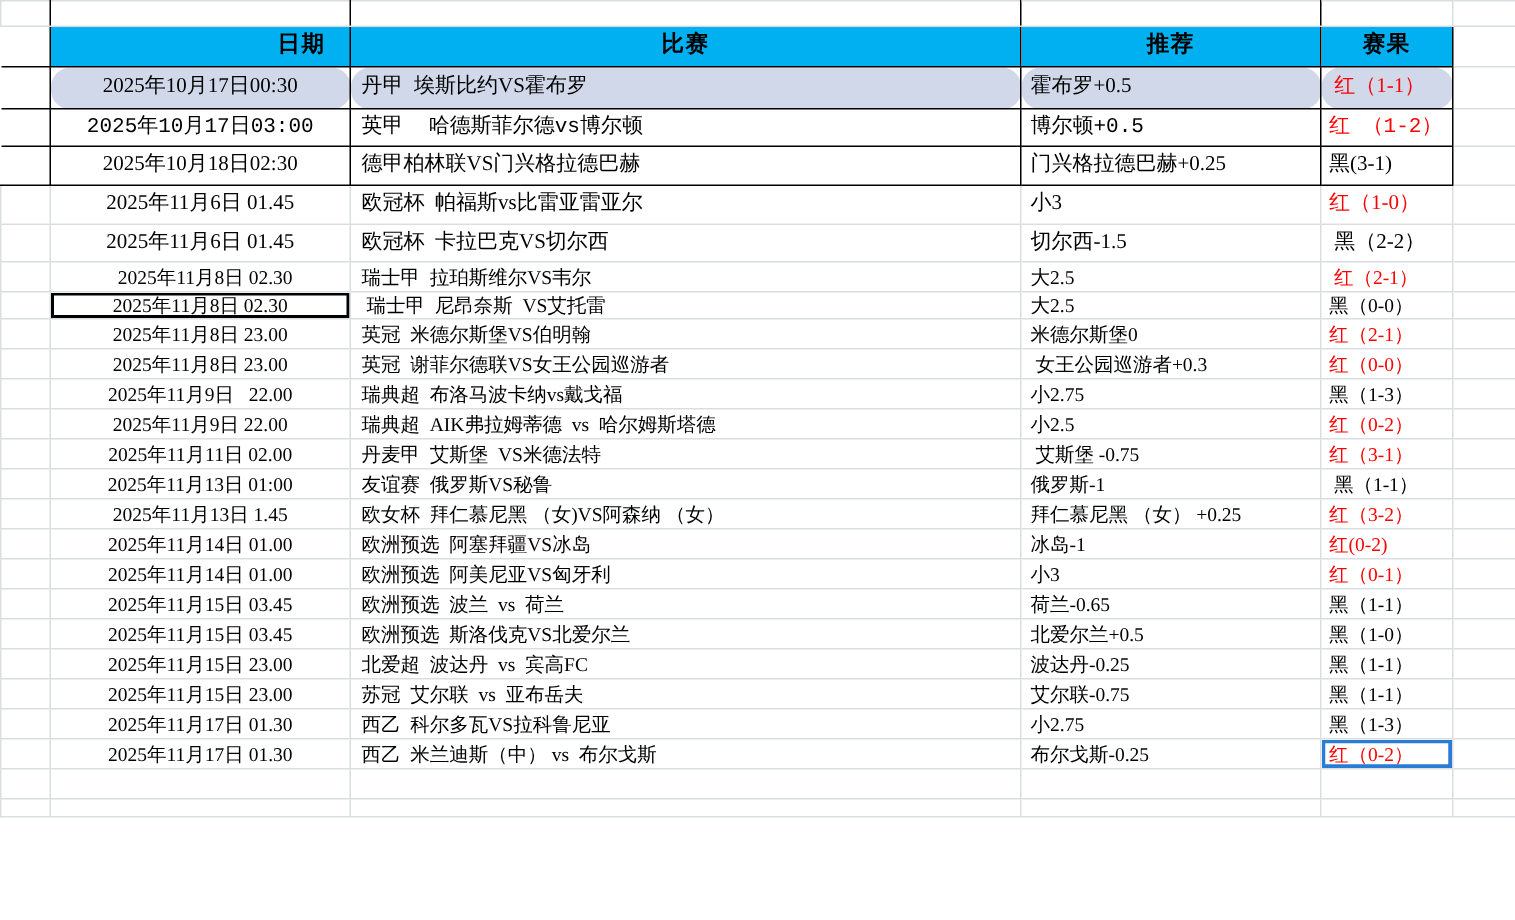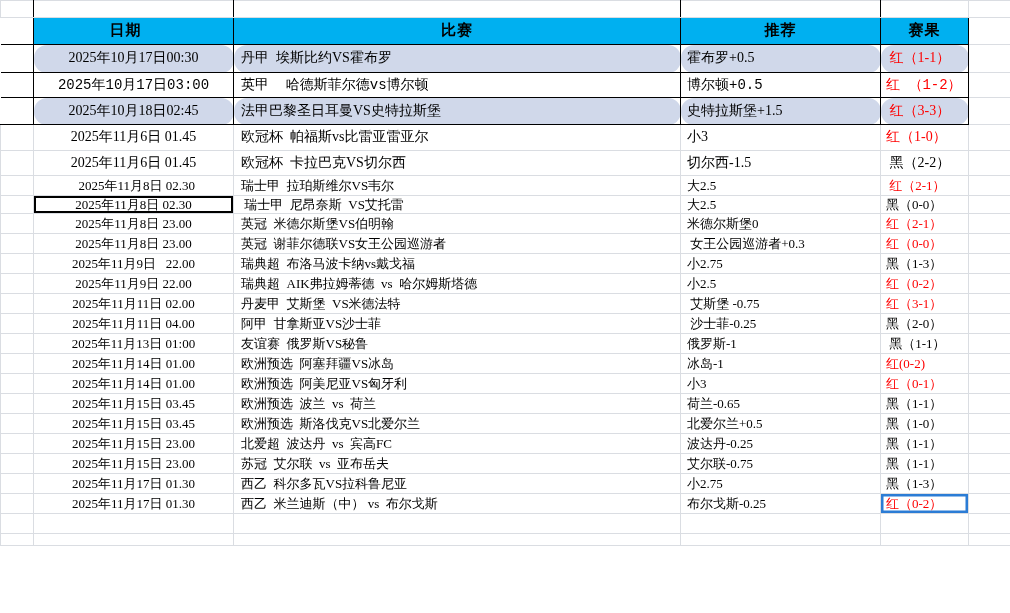--- a/index.html
+++ b/index.html
@@ -10,21 +10,21 @@
   td, th { padding:0; overflow:hidden; white-space:pre; line-height:1.05;
            color:#000; border:1px solid #dadde2; font-weight:normal; }
   
   .bk { border:1.5px solid #000; }
   td.a.bk { border-left:none; }
   
   .vbk { border-left:1.5px solid #000; border-right:1.5px solid #000; }
   .vbl { border-left:1.5px solid #000; }
   .a0  { border-right:1.5px solid #000; }
   
-  th.hd { background:#00b0f0; font-weight:bold; font-size:15px;text-align:center; }
+  th.hd { background:#00b0f0; font-weight:bold; font-size:15px; }
   .hd-date { text-align:right; padding-right:16px; letter-spacing:1px; }
   .hd-c { text-align:center; letter-spacing:1px; }
   
   .date   { text-align:center; }
   .match  { padding-left:7px; }
   .tip    { padding-left:6px; }
   .result { padding-left:5px; }
   .lg { font-size:14px; }
   .sm { font-size:13px; }
   .hl { background:#d0d8ea;border-radius:13px; }
@@ -75,26 +75,26 @@
           <td class=""></td>
         </tr>
         <tr style="height: 25px; font-family: Liberation Mono, monospace;">
           <td class="a bk"></td>
           <td class="date bk lg">2025年10月17日03:00</td>
           <td class="match bk lg">英甲  哈德斯菲尔德vs博尔顿</td>
           <td class="tip bk lg">博尔顿+0.5</td>
           <td class="result bk lg red">红 （1-2）</td>
           <td class=""></td>
         </tr>
-        <tr style="height: 27px;">
+        <tr style="height: 26px;">
           <td class="a bk"></td>
-          <td class="date bk hl lg">2025年10月18日02:45</td>
-          <td class="match bk hl lg">法甲巴黎圣日耳曼VS史特拉斯堡</td>
-          <td class="tip bk hl lg">史特拉斯堡+1.5</td>
-          <td class="result bk hl lg red"> 红（3-3）</td>
+          <td class="date bk lg">2025年10月18日02:30</td>
+          <td class="match bk lg">德甲柏林联VS门兴格拉德巴赫</td>
+          <td class="tip bk lg">门兴格拉德巴赫+0.25</td>
+          <td class="result bk lg">黑(3-1)</td>
           <td class=""></td>
         </tr>
         <tr style="height: 26px;">
           <td class="a"></td>
           <td class="date lg">2025年11月6日 01.45</td>
           <td class="match lg">欧冠杯  帕福斯vs比雷亚雷亚尔</td>
           <td class="tip lg">小3</td>
           <td class="result lg red">红（1-0）</td>
           <td class=""></td>
         </tr>
@@ -155,38 +155,38 @@
           <td class=""></td>
         </tr>
         <tr style="height: 20px;">
           <td class="a"></td>
           <td class="date sm">2025年11月11日 02.00</td>
           <td class="match sm">丹麦甲  艾斯堡  VS米德法特</td>
           <td class="tip sm"> 艾斯堡 -0.75</td>
           <td class="result sm red">红（3-1）</td>
           <td class=""></td>
         </tr>
-        <tr style="height: 20px;">
-          <td class="a"></td>
-          <td class="date sm">2025年11月11日 04.00</td>
-          <td class="match sm">阿甲  甘拿斯亚VS沙士菲</td>
-          <td class="tip sm"> 沙士菲-0.25</td>
-          <td class="result sm">黑（2-0）</td>
-          <td class=""></td>
-        </tr>
         <tr style="height: 20px; padding-left: 40px;">
           <td class="a"></td>
           <td class="date sm">2025年11月13日 01:00</td>
           <td class="match sm">友谊赛  俄罗斯VS秘鲁</td>
           <td class="tip sm">俄罗斯-1</td>
           <td class="result sm"> 黑（1-1）</td>
           <td class=""></td>
         </tr>
         <tr style="height: 20px;">
           <td class="a"></td>
+          <td class="date sm">2025年11月13日 1.45</td>
+          <td class="match sm">欧女杯  拜仁慕尼黑 （女)VS阿森纳 （女）</td>
+          <td class="tip sm">拜仁慕尼黑 （女） +0.25</td>
+          <td class="result sm red">红（3-2）</td>
+          <td class=""></td>
+        </tr>
+        <tr style="height: 20px;">
+          <td class="a"></td>
           <td class="date sm">2025年11月14日 01.00</td>
           <td class="match sm">欧洲预选  阿塞拜疆VS冰岛</td>
           <td class="tip sm">冰岛-1</td>
           <td class="result sm red">红(0-2)</td>
           <td class=""></td>
         </tr>
         <tr style="height: 20px;">
           <td class="a"></td>
           <td class="date sm">2025年11月14日 01.00</td>
           <td class="match sm">欧洲预选  阿美尼亚VS匈牙利</td>

